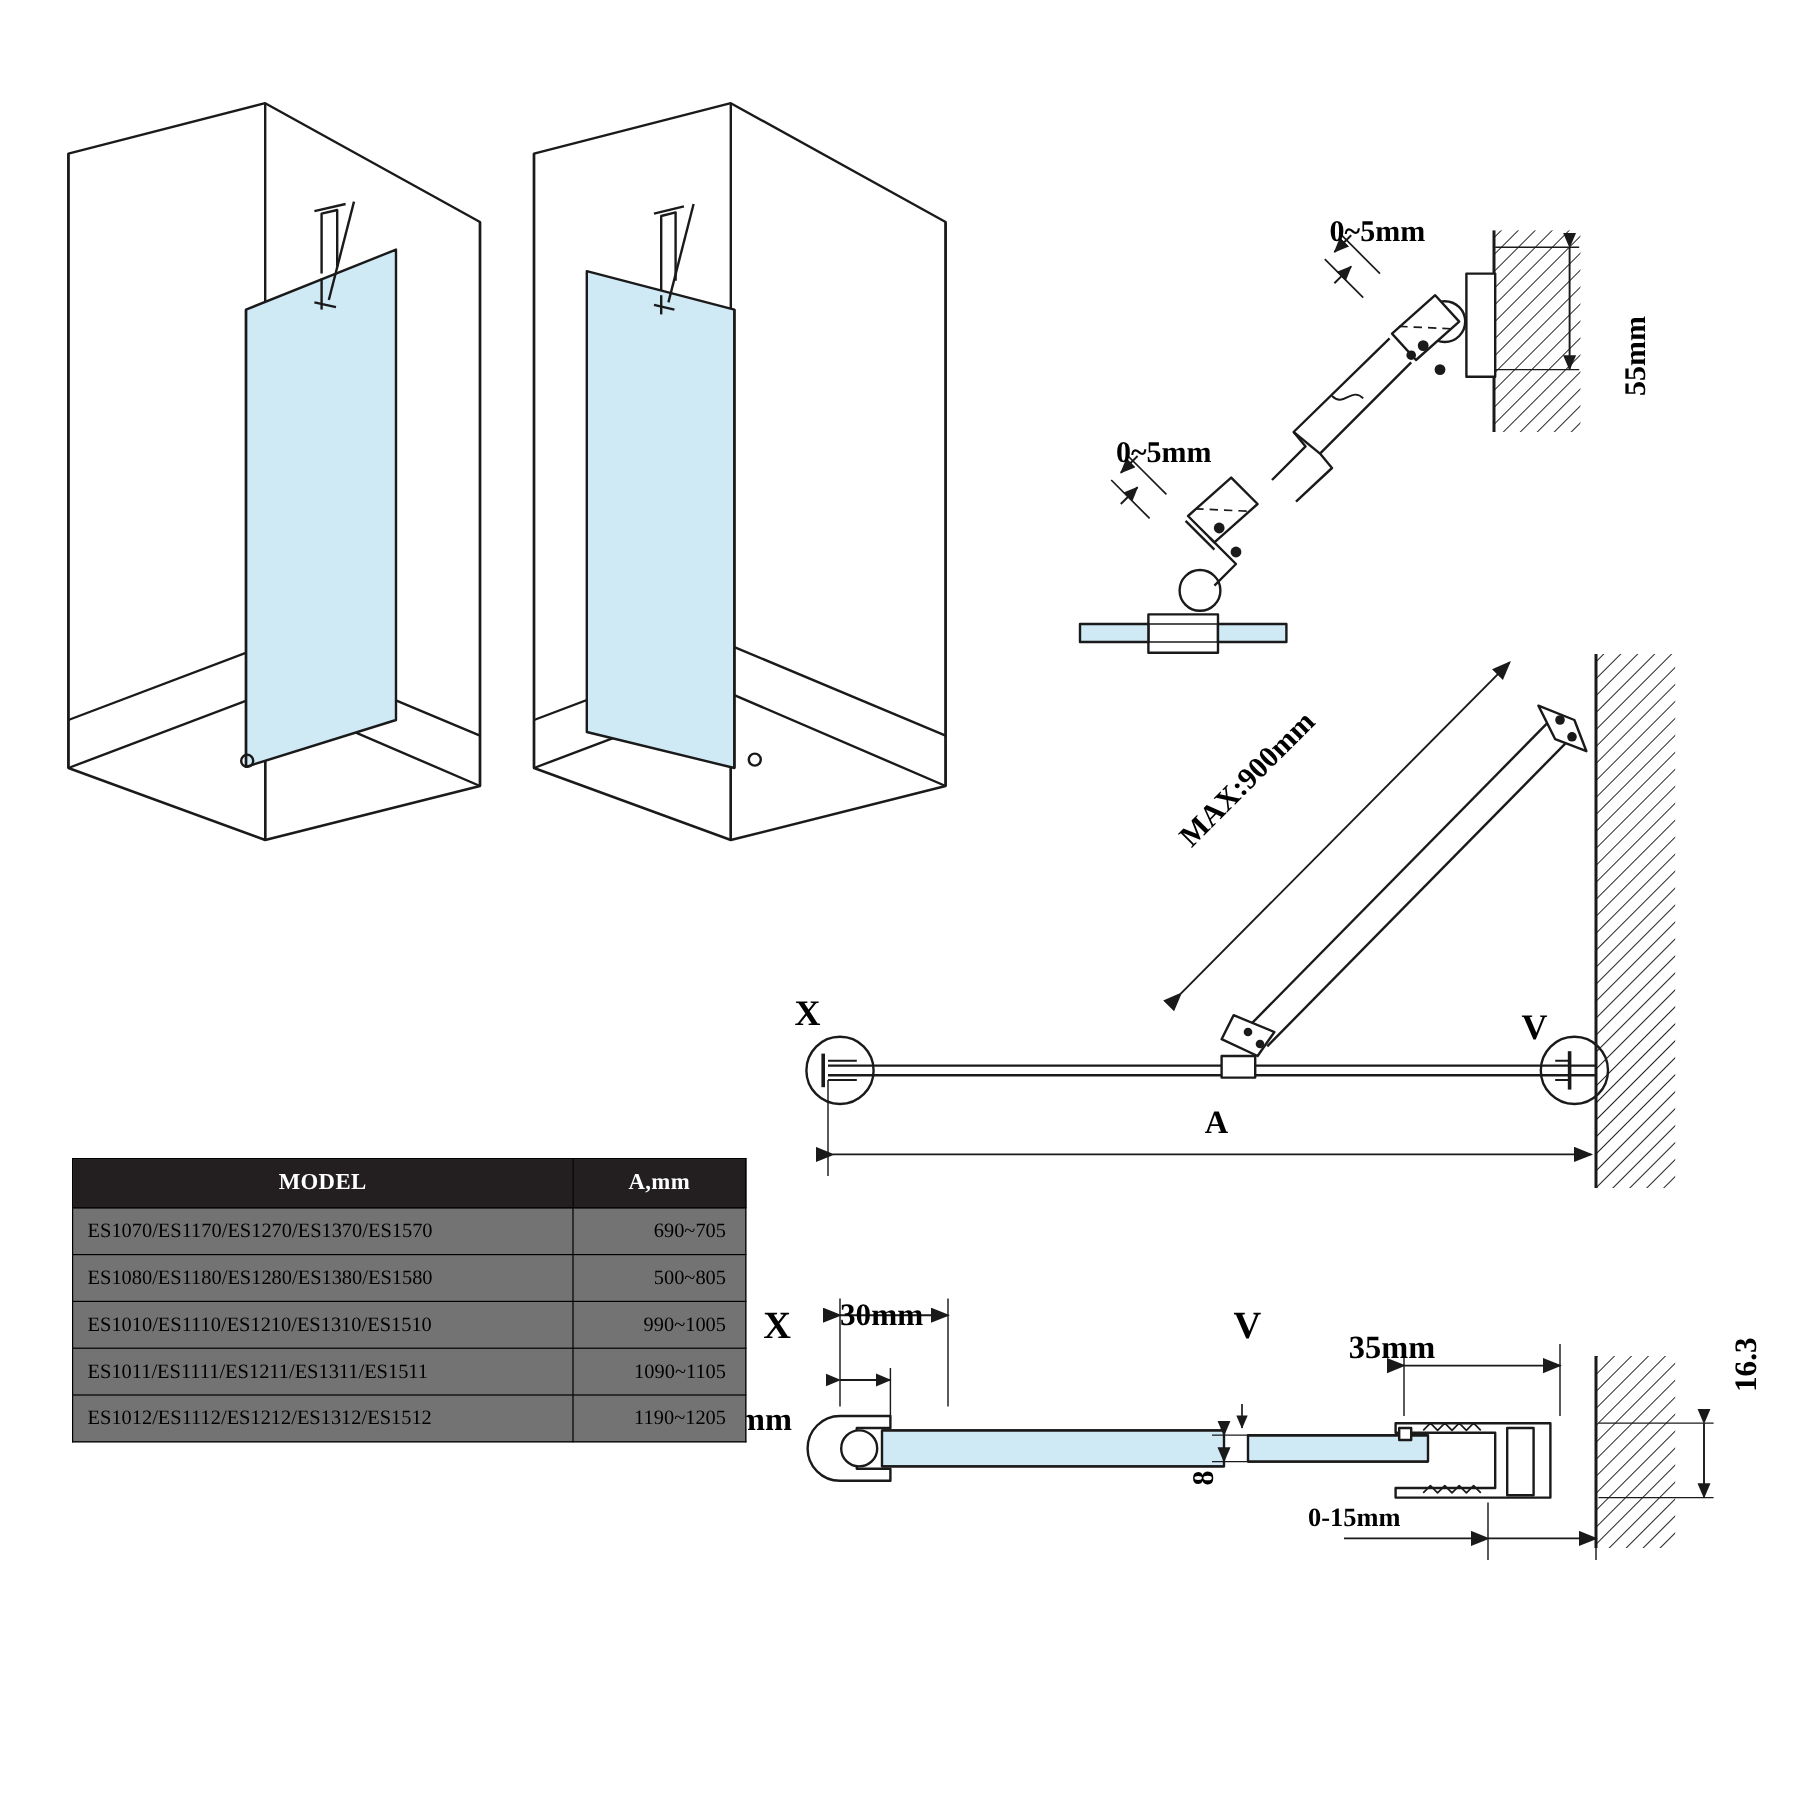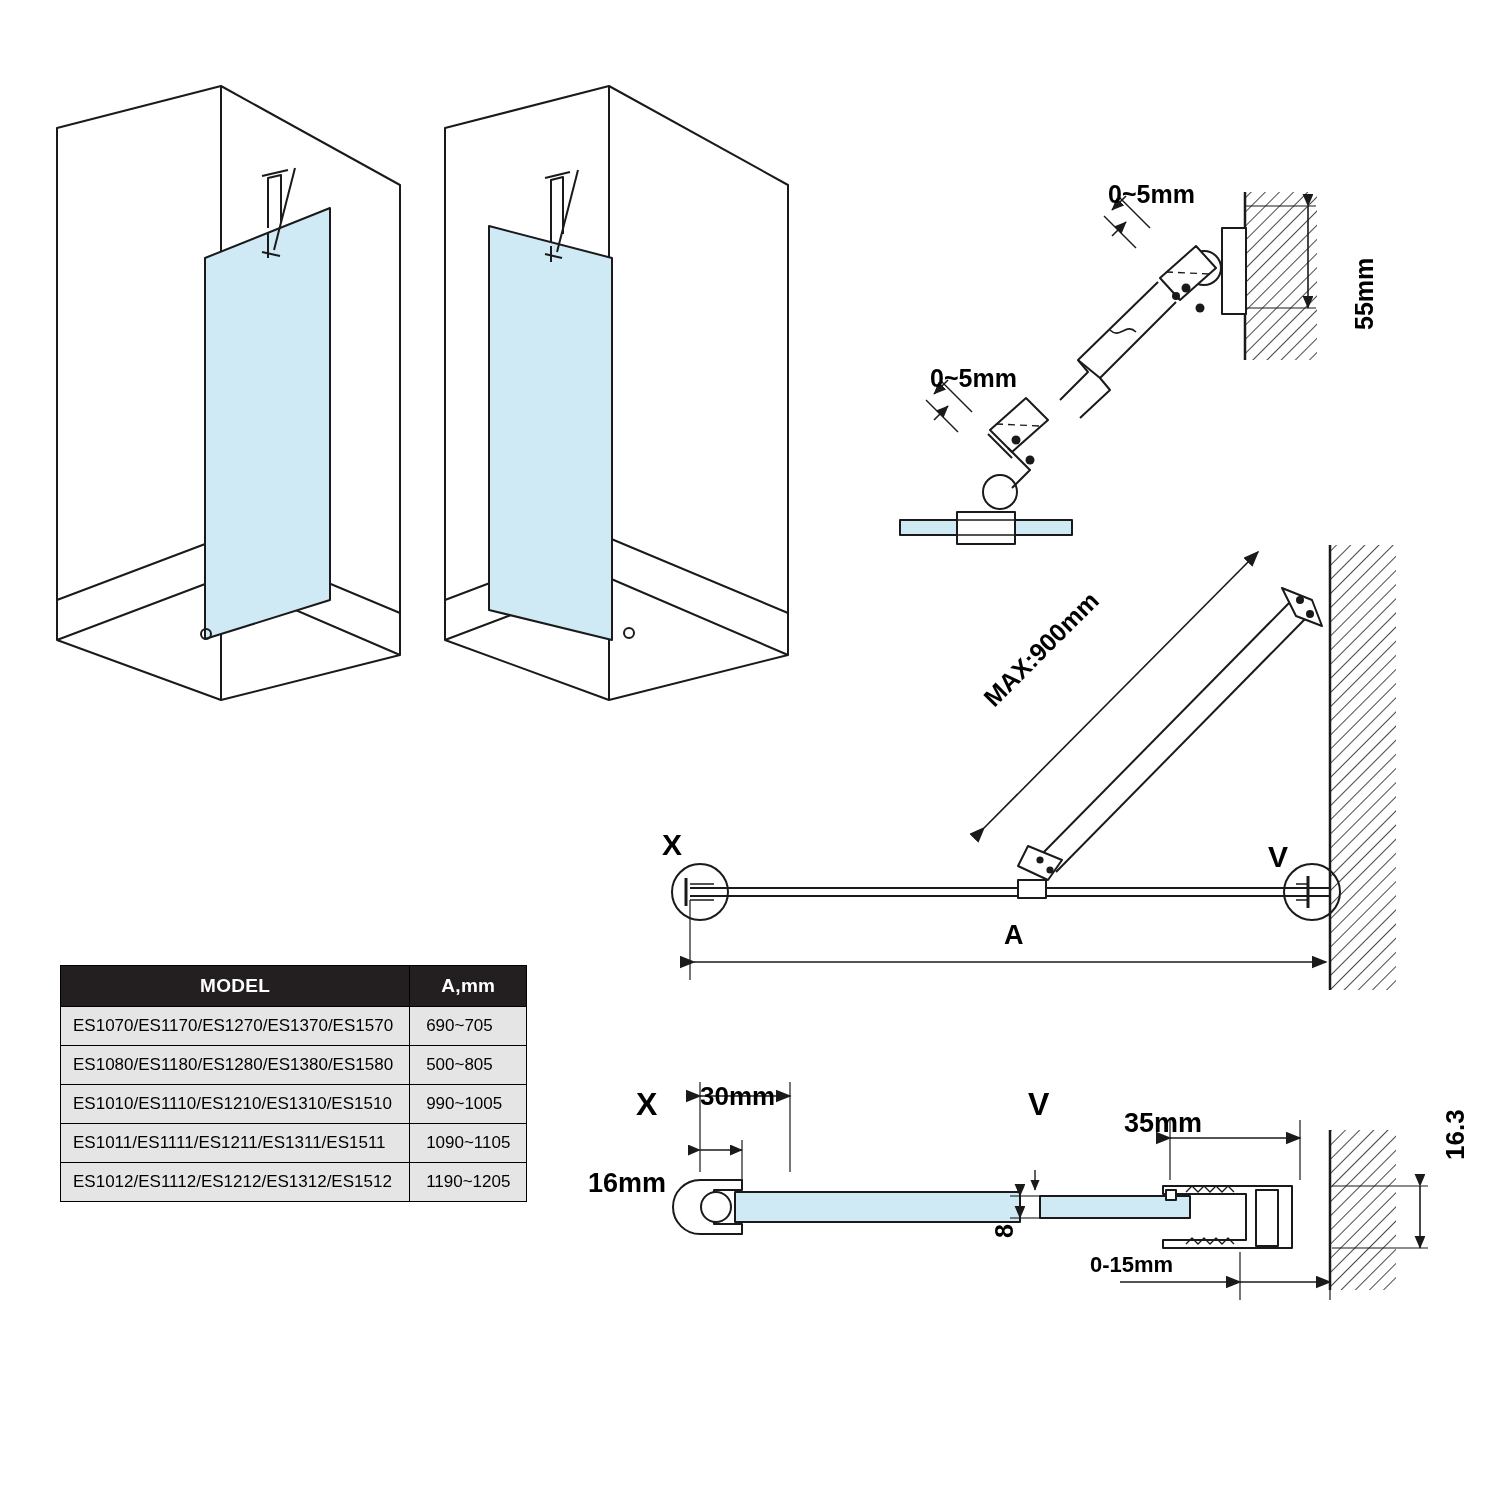--- a/index.html
+++ b/index.html
@@ -1,31 +1,31 @@
 <!DOCTYPE html>
 <html><head>
 <meta charset="utf-8">
 <style>
   html,body{margin:0;padding:0;background:#ffffff;}
   body{width:1500px;height:1500px;position:relative;overflow:hidden;
        font-family:"Liberation Sans", sans-serif;color:#000;}
-  .stage{position:absolute;left:0;top:0;width:1500px;height:1500px;}
+  .stage{position:absolute;left:0;top:0;width:1500px;height:1500px;font-family:Liberation Serif, serif;}
   svg.layer{position:absolute;left:0;top:0;width:1500px;height:1500px;}
   
   .lbl{position:absolute;font-weight:bold;color:#000;white-space:nowrap;}
   .lbl.r90{transform:rotate(-90deg);transform-origin:left top;}
   
-  .spec-table{position:absolute;left:60px;top:965px;width:448px;
-    border-collapse:collapse;background:#e5e5e5;}
+  .spec-table{position:absolute;left:60px;top:965px;width:562px;
+    border-collapse:collapse;background:#737373;}
   .spec-table th,.spec-table td{border:1px solid #000;}
   .spec-table thead th{background:#231f20;color:#fff;font-size:19px;
     font-weight:bold;padding:9px 4px;text-align:center;letter-spacing:.3px;}
   .spec-table td{font-size:17px;padding:9px 16px;}
   .spec-table td.model{text-align:left;padding-left:12px;}
-  .spec-table td.dim{text-align:left;}
+  .spec-table td.dim{text-align:right;}
 </style>
 </head>
 <body>
 
 <div class="stage">
 
   <svg class="layer" viewBox="0 0 1500 1500">
     <defs>
       <pattern id="hatch" width="10" height="10" patternUnits="userSpaceOnUse" patternTransform="rotate(45)">
         <line x1="0" y1="0" x2="0" y2="10" stroke="#1a1a1a" stroke-width="1.6"></line>

